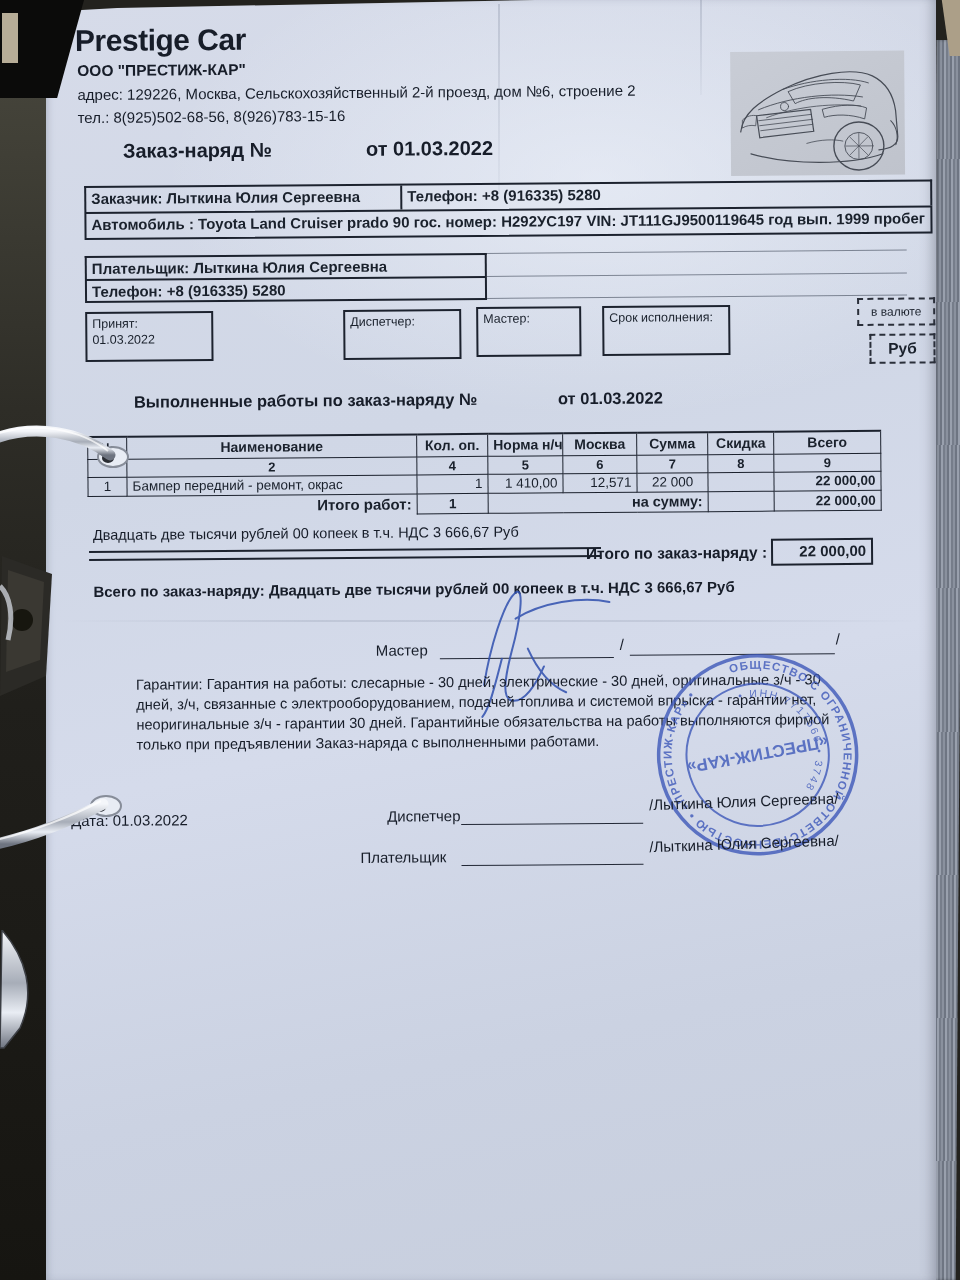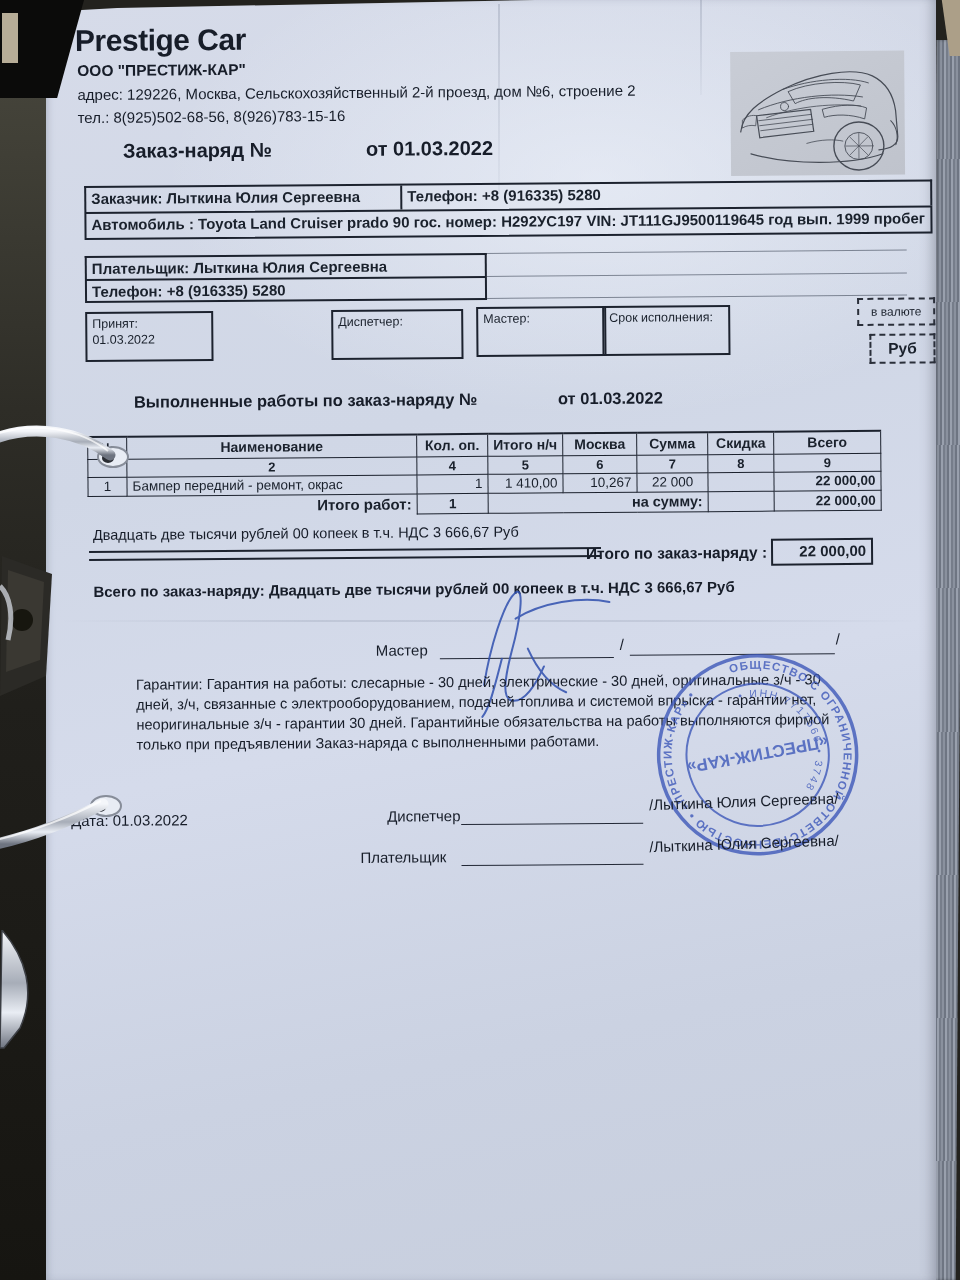--- a/index.html
+++ b/index.html
@@ -114,24 +114,24 @@
     <div class="abs" style="left:488px;top:301px;width:420px;border-top:1.5px solid rgba(50,58,74,.55)"></div>
     <div class="abs" style="left:86px;top:256px;width:402px">
       <div class="cellpad b t15" style="border:2px solid #1c222e;border-bottom:none;height:23px">Плательщик:  Лыткина Юлия Сергеевна</div>
       <div class="cellpad b t15" style="border:2px solid #1c222e;height:24px">Телефон: +8 (916335) 5280</div>
     </div>
 
     <div class="abs ibox" style="left:86px;top:312px;width:128px;height:50px">
       <div>Принят:</div>
       <div>01.03.2022</div>
     </div>
-    <div class="abs ibox" style="left:332px;top:312px;width:132px;height:50px">
+    <div class="abs ibox" style="left:344px;top:312px;width:118px;height:50px">
       <div>Диспетчер:</div>
     </div>
-    <div class="abs ibox" style="left:477px;top:310px;width:130px;height:50px">
+    <div class="abs ibox" style="left:477px;top:310px;width:105px;height:50px">
       <div>Мастер:</div>
     </div>
     <div class="abs ibox" style="left:603px;top:310px;width:128px;height:50px">
       <div>Срок исполнения:</div>
     </div>
     <div class="abs dashed" style="left:858px;top:304px;width:78px;height:28px;font-size:12px;line-height:24px">в валюте</div>
     <div class="abs dashed b" style="left:870px;top:340px;width:66px;height:30px;font-size:15.5px;line-height:26px">Руб</div>
 
     <div class="abs ink b" style="left:134px;top:393px;font-size:16.5px">Выполненные работы по заказ-наряду №</div>
     <div class="abs ink b" style="left:558px;top:393px;font-size:16.5px">от 01.03.2022</div>
@@ -145,42 +145,42 @@
         <col style="width:74px">
           <col style="width:71px">
           <col style="width:66px">
           <col style="width:107px">
       </colgroup>
       <tbody>
           <tr class="h" style="height:22px">
         <td>№</td>
         <td>Наименование</td>
         <td>Кол. оп.</td>
-        <td>Итого н/ч</td>
+        <td>Норма н/ч</td>
         <td>Москва</td>
         <td>Сумма</td>
         <td>Скидка</td>
         <td>Всего</td>
       </tr>
       <tr class="n" style="height:17px">
         <td></td>
         <td>2</td>
         <td>4</td>
         <td>5</td>
         <td>6</td>
         <td>7</td>
         <td>8</td>
         <td>9</td>
       </tr>
       <tr style="height:19px">
         <td class="C">1</td>
         <td class="L">Бампер передний - ремонт, окрас</td>
         <td class="R">1</td>
         <td class="R">1 410,00</td>
-        <td class="R">10,267</td>
+        <td class="R">12,571</td>
         <td class="C">22 000</td>
         <td></td>
         <td class="R b">22 000,00</td>
       </tr>
       <tr style="height:20px">
         <td colspan="2" class="R b nb" style="font-size:15px;border-right:none">Итого работ:</td>
         <td class="C b">1</td>
         <td colspan="3" class="R b" style="font-size:14.5px">на сумму:</td>
         <td></td>
         <td class="R b">22 000,00</td>

